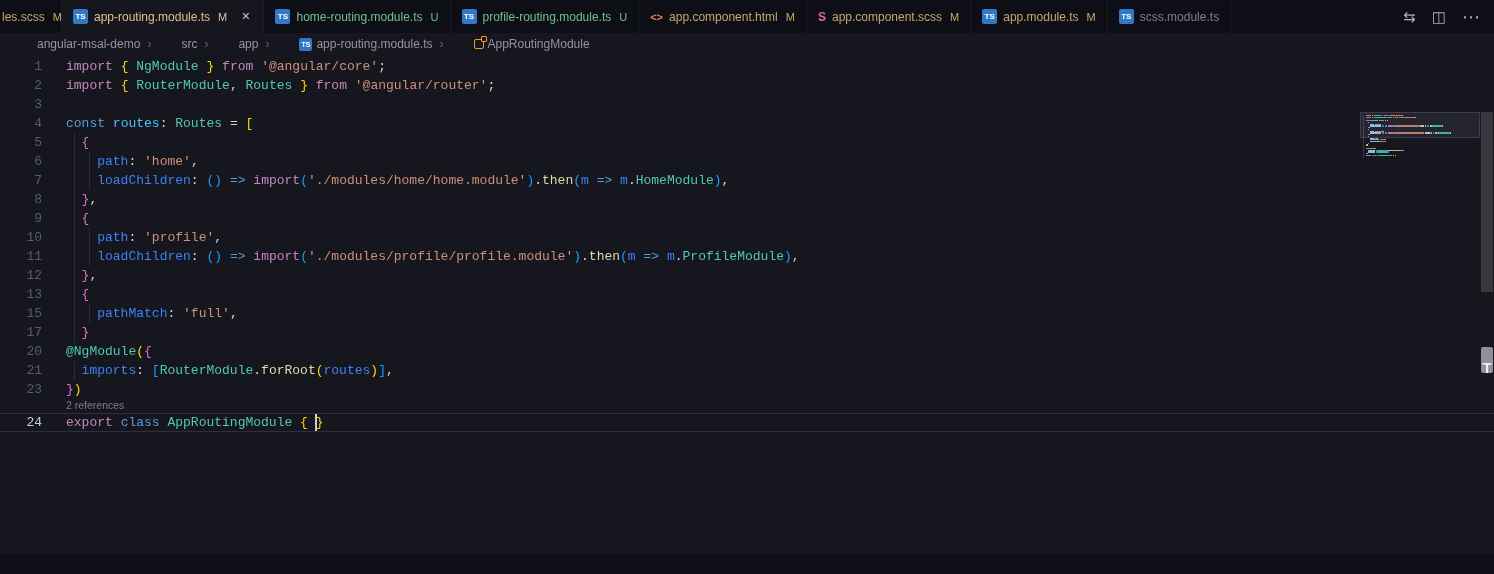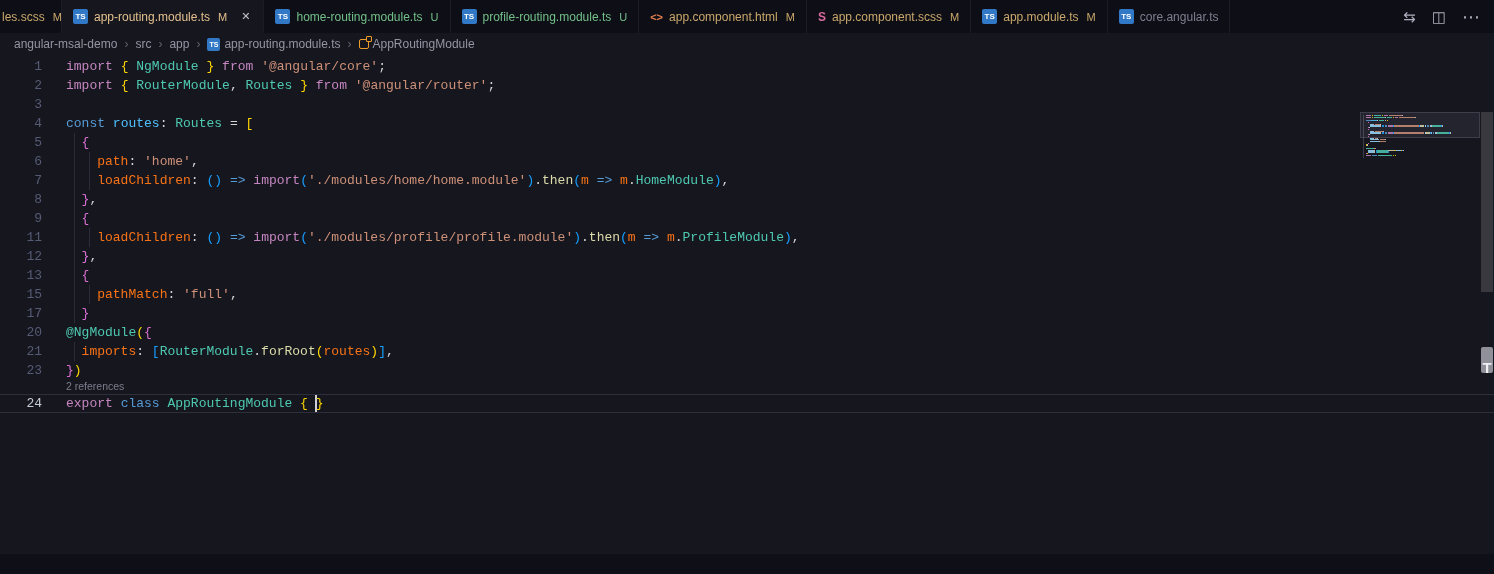--- a/index.html
+++ b/index.html
@@ -25,21 +25,21 @@
   .fi-html { color:#e8804c; font-weight:bold; font-size:11px; }
   .fi-scss { color:#d66a9c; font-weight:bold; font-size:12px; }
   .tab-actions { margin-left:auto; display:flex; align-items:center; gap:16px; padding:0 14px; }
   .tab-actions .act { color:#aeaebd; font-size:15px; cursor:pointer; }
   .tab-actions .act.more { font-size:18px; }
 
   
   .breadcrumb { height:22px; background:#16161f; display:flex; align-items:center; padding-left:14px;
                 font-size:12px; color:#9595a3; gap:5px; }
   .breadcrumb .sep { color:#63636f; margin:0 2px; }
-  .bc-item { display:flex; align-items:center; gap:4px; cursor:pointer; }
+  .bc-item { display:flex; align-items:center; gap:4px; cursor:pointer;margin-left:23px; }
   .class-icon { width:10px; height:10px; border:1.5px solid #ee9d28; border-radius:2px; position:relative; display:inline-block; }
   .class-icon::after { content:''; position:absolute; right:-4px; top:-4px; width:4px; height:4px;
                        background:#16161f; border:1.5px solid #ee9d28; border-radius:1px; }
 
   
   .editor { position:relative; height:519px; font-family:"Liberation Mono",monospace; font-size:13px; padding-top:2px; }
   .code-row { display:flex; height:19px; line-height:19px; white-space:pre; }
   .code-row.active { box-shadow: inset 0 1px 0 #2e2e3c, inset 0 -1px 0 #2e2e3c; }
   .gutter { width:42px; flex:0 0 42px; text-align:right; color:#545b73; user-select:none; }
   .code-row.active .gutter { color:#c6ccd8; }
@@ -64,21 +64,21 @@
   .ruler-letter { position:absolute; right:0; top:304px; width:14px; text-align:center; color:#f0f0f4;
                   font:bold 15px "Liberation Sans",sans-serif; }
   .bottom-shade { position:absolute; left:0; right:0; bottom:0; height:20px; background:rgba(4,4,10,0.35); }
 </style>
 <style>.tk-pl{color:#d4d4d4}
 .tk-punc{color:#d4d4d4}
 .tk-kw{color:#c586c0}
 .tk-kwb{color:#569cd6}
 .tk-type{color:#4ec9b0}
 .tk-str{color:#ce9178}
-.tk-prop{color:#f97316}
+.tk-prop{color:#3b82f6}
 .tk-fn{color:#dcdcaa}
 .tk-varc{color:#4fc1ff}
 .tk-deco{color:#4ec9b0}
 .tk-b1{color:#ffd700}
 .tk-b2{color:#da70d6}
 .tk-b3{color:#179fff}</style></head>
 <body>
 
 <div class="tabbar">
   <div class="tabs">
@@ -112,21 +112,21 @@
         <span class="label">app.component.scss</span>
         <span class="badge">M</span>
       </div>
       <div class="tab status-modified">
         <span class="fileicon fi-ts">TS</span>
         <span class="label">app.module.ts</span>
         <span class="badge">M</span>
       </div>
       <div class="tab status-plain">
         <span class="fileicon fi-ts">TS</span>
-        <span class="label">core.angular.ts</span>
+        <span class="label">scss.module.ts</span>
       </div>
     </div>
   <div class="tab-actions">
       <span class="act">⇆</span>
       <span class="act">◫</span>
       <span class="act more">⋯</span>
     </div>
 </div>
 
 <div class="breadcrumb">
@@ -157,20 +157,21 @@
   <div>
       <div class="code-row"><span class="gutter">1</span><span class="content"><span class="tk-kw">import</span><span class="tk-pl"> </span><span class="tk-b1">{</span><span class="tk-pl"> </span><span class="tk-type">NgModule</span><span class="tk-pl"> </span><span class="tk-b1">}</span><span class="tk-pl"> </span><span class="tk-kw">from</span><span class="tk-pl"> </span><span class="tk-str">'@angular/core'</span><span class="tk-punc">;</span></span></div>
       <div class="code-row"><span class="gutter">2</span><span class="content"><span class="tk-kw">import</span><span class="tk-pl"> </span><span class="tk-b1">{</span><span class="tk-pl"> </span><span class="tk-type">RouterModule</span><span class="tk-punc">,</span><span class="tk-pl"> </span><span class="tk-type">Routes</span><span class="tk-pl"> </span><span class="tk-b1">}</span><span class="tk-pl"> </span><span class="tk-kw">from</span><span class="tk-pl"> </span><span class="tk-str">'@angular/router'</span><span class="tk-punc">;</span></span></div>
       <div class="code-row"><span class="gutter">3</span><span class="content"></span></div>
       <div class="code-row"><span class="gutter">4</span><span class="content"><span class="tk-kwb">const</span><span class="tk-pl"> </span><span class="tk-varc">routes</span><span class="tk-punc">:</span><span class="tk-pl"> </span><span class="tk-type">Routes</span><span class="tk-pl"> </span><span class="tk-punc">=</span><span class="tk-pl"> </span><span class="tk-b1">[</span></span></div>
       <div class="code-row"><span class="gutter">5</span><span class="content"><span class="guide" style="left: calc(1ch + 24px);"></span><span class="tk-pl">  </span><span class="tk-b2">{</span></span></div>
       <div class="code-row"><span class="gutter">6</span><span class="content"><span class="guide" style="left: calc(1ch + 24px);"></span><span class="guide" style="left: calc(3ch + 24px);"></span><span class="tk-pl">    </span><span class="tk-prop">path</span><span class="tk-punc">:</span><span class="tk-pl"> </span><span class="tk-str">'home'</span><span class="tk-punc">,</span></span></div>
       <div class="code-row"><span class="gutter">7</span><span class="content"><span class="guide" style="left: calc(1ch + 24px);"></span><span class="guide" style="left: calc(3ch + 24px);"></span><span class="tk-pl">    </span><span class="tk-prop">loadChildren</span><span class="tk-punc">:</span><span class="tk-pl"> </span><span class="tk-b3">(</span><span class="tk-b3">)</span><span class="tk-pl"> </span><span class="tk-kwb">=&gt;</span><span class="tk-pl"> </span><span class="tk-kw">import</span><span class="tk-b3">(</span><span class="tk-str">'./modules/home/home.module'</span><span class="tk-b3">)</span><span class="tk-punc">.</span><span class="tk-fn">then</span><span class="tk-b3">(</span><span class="tk-prop">m</span><span class="tk-pl"> </span><span class="tk-kwb">=&gt;</span><span class="tk-pl"> </span><span class="tk-prop">m</span><span class="tk-punc">.</span><span class="tk-type">HomeModule</span><span class="tk-b3">)</span><span class="tk-punc">,</span></span></div>
       <div class="code-row"><span class="gutter">8</span><span class="content"><span class="guide" style="left: calc(1ch + 24px);"></span><span class="tk-pl">  </span><span class="tk-b2">}</span><span class="tk-punc">,</span></span></div>
       <div class="code-row"><span class="gutter">9</span><span class="content"><span class="guide" style="left: calc(1ch + 24px);"></span><span class="tk-pl">  </span><span class="tk-b2">{</span></span></div>
+      <div class="code-row"><span class="gutter">10</span><span class="content"><span class="guide" style="left: calc(1ch + 24px);"></span><span class="guide" style="left: calc(3ch + 24px);"></span><span class="tk-pl">    </span><span class="tk-prop">path</span><span class="tk-punc">:</span><span class="tk-pl"> </span><span class="tk-str">'profile'</span><span class="tk-punc">,</span></span></div>
       <div class="code-row"><span class="gutter">11</span><span class="content"><span class="guide" style="left: calc(1ch + 24px);"></span><span class="guide" style="left: calc(3ch + 24px);"></span><span class="tk-pl">    </span><span class="tk-prop">loadChildren</span><span class="tk-punc">:</span><span class="tk-pl"> </span><span class="tk-b3">(</span><span class="tk-b3">)</span><span class="tk-pl"> </span><span class="tk-kwb">=&gt;</span><span class="tk-pl"> </span><span class="tk-kw">import</span><span class="tk-b3">(</span><span class="tk-str">'./modules/profile/profile.module'</span><span class="tk-b3">)</span><span class="tk-punc">.</span><span class="tk-fn">then</span><span class="tk-b3">(</span><span class="tk-prop">m</span><span class="tk-pl"> </span><span class="tk-kwb">=&gt;</span><span class="tk-pl"> </span><span class="tk-prop">m</span><span class="tk-punc">.</span><span class="tk-type">ProfileModule</span><span class="tk-b3">)</span><span class="tk-punc">,</span></span></div>
       <div class="code-row"><span class="gutter">12</span><span class="content"><span class="guide" style="left: calc(1ch + 24px);"></span><span class="tk-pl">  </span><span class="tk-b2">}</span><span class="tk-punc">,</span></span></div>
       <div class="code-row"><span class="gutter">13</span><span class="content"><span class="guide" style="left: calc(1ch + 24px);"></span><span class="tk-pl">  </span><span class="tk-b2">{</span></span></div>
       <div class="code-row"><span class="gutter">15</span><span class="content"><span class="guide" style="left: calc(1ch + 24px);"></span><span class="guide" style="left: calc(3ch + 24px);"></span><span class="tk-pl">    </span><span class="tk-prop">pathMatch</span><span class="tk-punc">:</span><span class="tk-pl"> </span><span class="tk-str">'full'</span><span class="tk-punc">,</span></span></div>
       <div class="code-row"><span class="gutter">17</span><span class="content"><span class="guide" style="left: calc(1ch + 24px);"></span><span class="tk-pl">  </span><span class="tk-b2">}</span></span></div>
       <div class="code-row"><span class="gutter">20</span><span class="content"><span class="tk-deco">@NgModule</span><span class="tk-b1">(</span><span class="tk-b2">{</span></span></div>
       <div class="code-row"><span class="gutter">21</span><span class="content"><span class="guide" style="left: calc(1ch + 24px);"></span><span class="tk-pl">  </span><span class="tk-prop">imports</span><span class="tk-punc">:</span><span class="tk-pl"> </span><span class="tk-b3">[</span><span class="tk-type">RouterModule</span><span class="tk-punc">.</span><span class="tk-fn">forRoot</span><span class="tk-b1">(</span><span class="tk-prop">routes</span><span class="tk-b1">)</span><span class="tk-b3">]</span><span class="tk-punc">,</span></span></div>
       <div class="code-row"><span class="gutter">23</span><span class="content"><span class="tk-b2">}</span><span class="tk-b1">)</span></span></div>
       <div class="codelens-row">2 references</div>
       <div class="code-row active"><span class="gutter">24</span><span class="content"><span class="tk-kw">export</span><span class="tk-pl"> </span><span class="tk-kwb">class</span><span class="tk-pl"> </span><span class="tk-type">AppRoutingModule</span><span class="tk-pl"> </span><span class="tk-b1">{</span><span class="tk-pl"> </span><span class="cursor"></span><span class="tk-b1">}</span></span></div>

